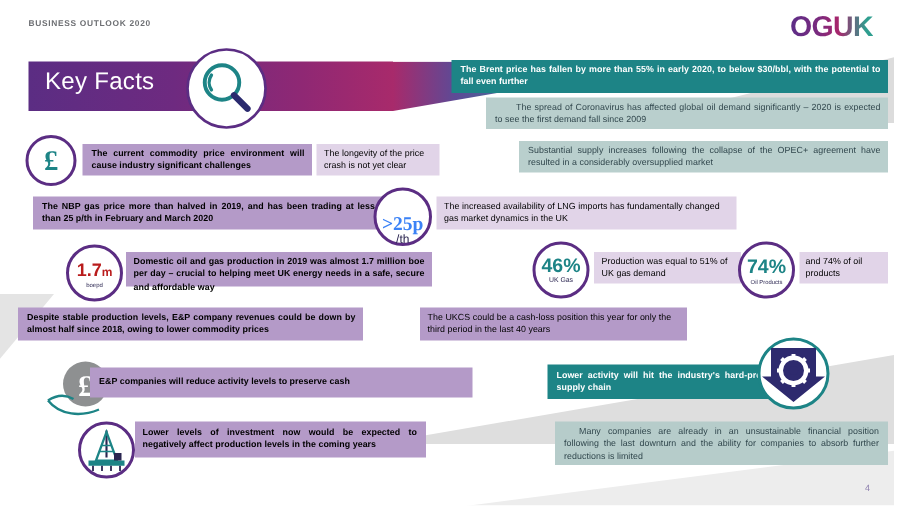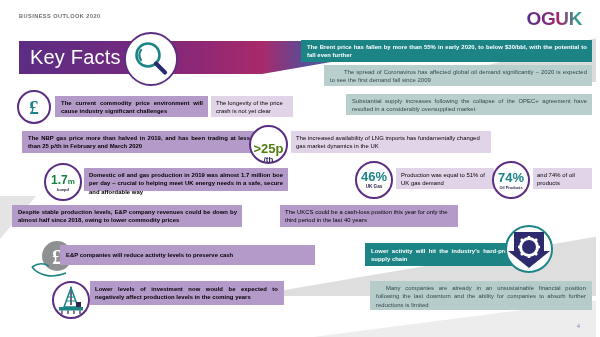--- a/index.html
+++ b/index.html
@@ -54,21 +54,21 @@
     position:absolute;left:19px;top:41px;width:243px;height:33px;
     background:linear-gradient(90deg,#5b2d83 0%,#6e2a80 40%,#8f2874 75%,#a82a6b 100%);
   }
   .title-band-tail{
     position:absolute;left:262px;top:41px;width:190px;height:33px;
     background:linear-gradient(90deg,#a82a6b 0%,#5d4a96 22%,#2f8f97 60%,#2f9e8f 100%);
     clip-path:polygon(0 0,100% 0,0 100%);
   }
   .title-text{
     position:absolute;left:30px;top:46px;
-    font-size:20px;color:#ffffff;font-weight:400;letter-spacing:.2px;
+    font-size:16px;color:#ffffff;font-weight:400;letter-spacing:.2px;
   }
   .magnifier{
     position:absolute;left:124px;top:32px;width:54px;height:54px;
   }
   
   .box{position:absolute;box-sizing:border-box;}
   .b-purple{background:#b49ac8;color:#231f52;}
   .b-lilac{background:#e1d4e8;color:#2a2550;}
   .b-teal{background:#1d8486;color:#ffffff;}
   .b-teal-pale{background:#b9cfcd;color:#2c3e47;}
@@ -86,21 +86,21 @@
     background:#ffffff;box-sizing:border-box;
     display:flex;align-items:center;justify-content:center;
     flex-direction:column;
   }
   .circ-ring{border:2.6px solid;}
   .page-num{
     position:absolute;right:16px;bottom:8px;
     font-size:6px;color:#8d7fae;
   }
   .stat-main{font-weight:bold;line-height:1;}
-  .stat-sub{font-weight:bold;line-height:1;}
+  .stat-sub{font-weight:normal;line-height:1;}
 </style>
 </head>
 <body>
 
 <div class="slide">
 
   <div class="kicker">BUSINESS OUTLOOK 2020</div>
   <div class="logo">OGUK</div>
 
   <div class="wedge wedge-top"></div>
@@ -137,29 +137,29 @@
   <div class="txt" style="left:216px;top:99px;width:73px;text-align:left;">The longevity of the price crash is not yet clear</div>
 
   <div class="circ circ-ring" style="left:17px;top:90px;width:34px;height:34px;border-color:#5b2d83;">
     <span class="stat-main" style="font-size:19px;color:#1d8486;font-family:'Liberation Serif',serif;">£</span>
   </div>
 
   <div class="box b-purple" style="left:22px;top:131px;width:234px;height:22px;"></div>
   <div class="txt bold" style="left:28px;top:134px;width:222px;">The NBP gas price more than halved in 2019, and has been trading at less than 25 p/th in February and March 2020</div>
 
   <div class="circ circ-ring" style="left:249px;top:125px;width:39px;height:39px;border-color:#5b2d83;">
-    <span class="stat-main" style="font-size:13px;color:#4d7c0f;margin-top:17px;">&gt;25p</span>
+    <span class="stat-main" style="font-size:13px;color:#3b82f6;margin-top:17px;font-family:Liberation Serif, serif;">&gt;25p</span>
     <span class="stat-sub" style="font-size:8px;color:#2a2550;margin-top:1px;">/th</span>
   </div>
 
   <div class="box b-lilac" style="left:291px;top:131px;width:200px;height:22px;"></div>
   <div class="txt" style="left:296px;top:134px;width:190px;text-align:left;">The increased availability of LNG imports has fundamentally changed gas market dynamics in the UK</div>
 
   <div class="circ circ-ring" style="left:44px;top:163px;width:38px;height:38px;border-color:#5b2d83;">
-    <span style="font-size:12px;color:#15803d;font-weight:bold;line-height:1;margin-top:2px;"><span>1.7</span><span style="font-size:8px;">m</span></span>
+    <span style="font-size:12px;color:#b91c1c;font-weight:bold;line-height:1;margin-top:2px;"><span>1.7</span><span style="font-size:8px;">m</span></span>
     <span class="stat-sub" style="font-size:4px;color:#2a2550;margin-top:2px;">boepd</span>
   </div>
 
   <div class="box b-purple" style="left:84px;top:168px;width:204px;height:23px;"></div>
   <div class="txt bold" style="left:89px;top:171px;width:194px;">Domestic oil and gas production in 2019 was almost 1.7 million boe per day – crucial to helping meet UK energy needs in a safe, secure and affordable way</div>
 
   <div class="circ circ-ring" style="left:355px;top:161px;width:38px;height:38px;border-color:#5b2d83;">
     <span class="stat-main" style="font-size:13px;color:#1d8486;">46%</span>
     <span class="stat-sub" style="font-size:4.6px;color:#2a2550;margin-top:2px;">UK Gas</span>
   </div>

